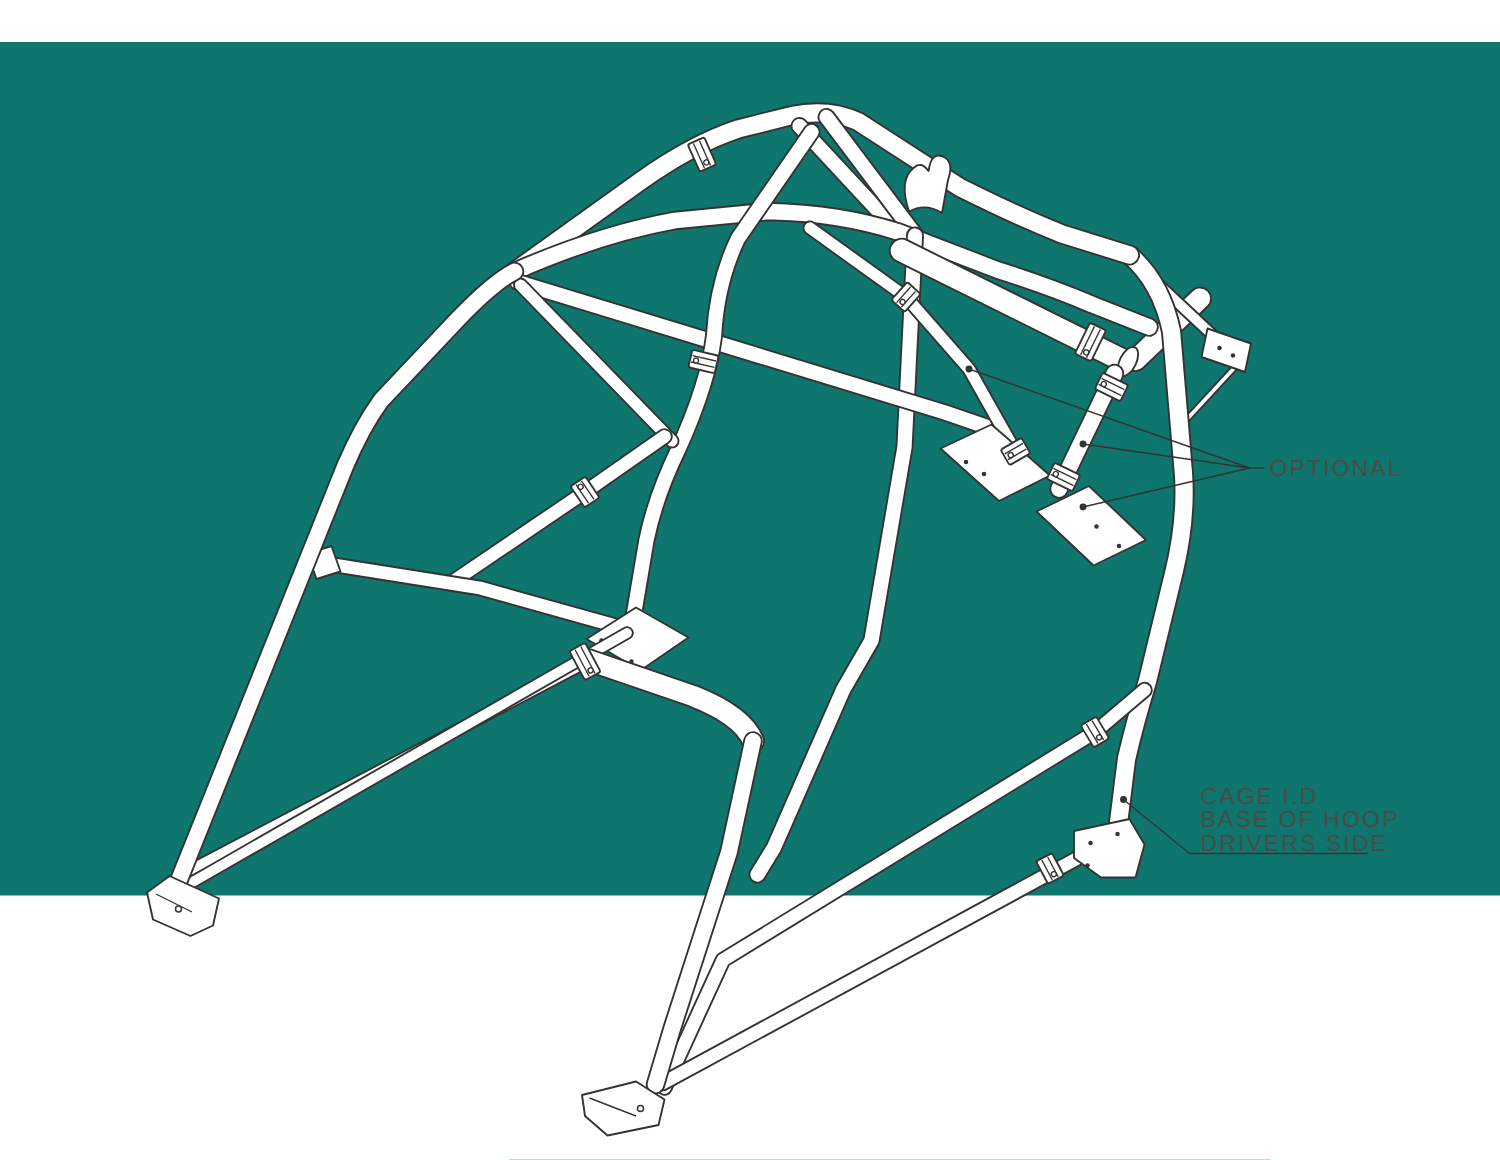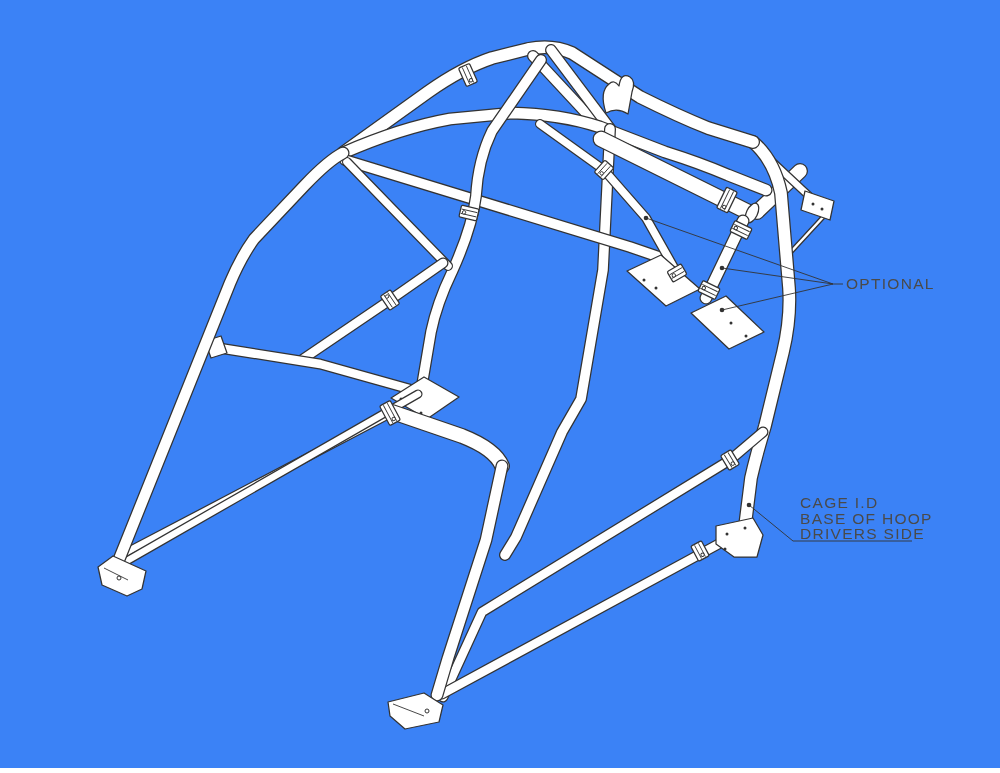--- a/index.html
+++ b/index.html
@@ -1,16 +1,16 @@
 <!DOCTYPE html>
 <html><head>
 <meta charset="utf-8">
 <style>
   html,body{margin:0;padding:0;background:#ffffff;width:1000px;height:773px;overflow:hidden;}
-  #stage{position:relative;width:1000px;height:768px;background:#3b82f6;}
+  #stage{position:relative;width:1000px;height:569px;background:#0f766e;margin-top:28px;}
   svg{display:block;}
   .anno-text{
     font-family:"Liberation Sans", sans-serif;
     font-size:15.5px;
     letter-spacing:1.3px;
     fill:#4a4a4a;
   }
 </style>
 </head>
 <body>

